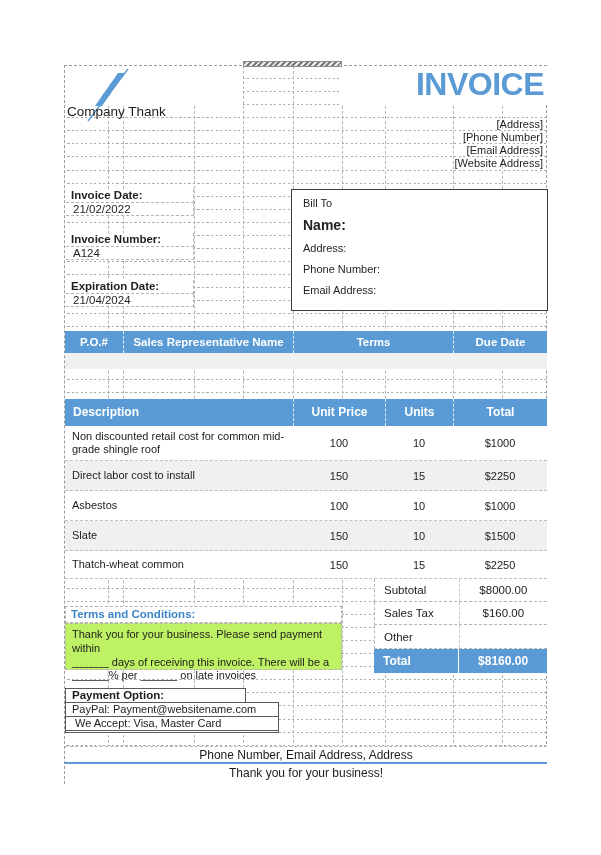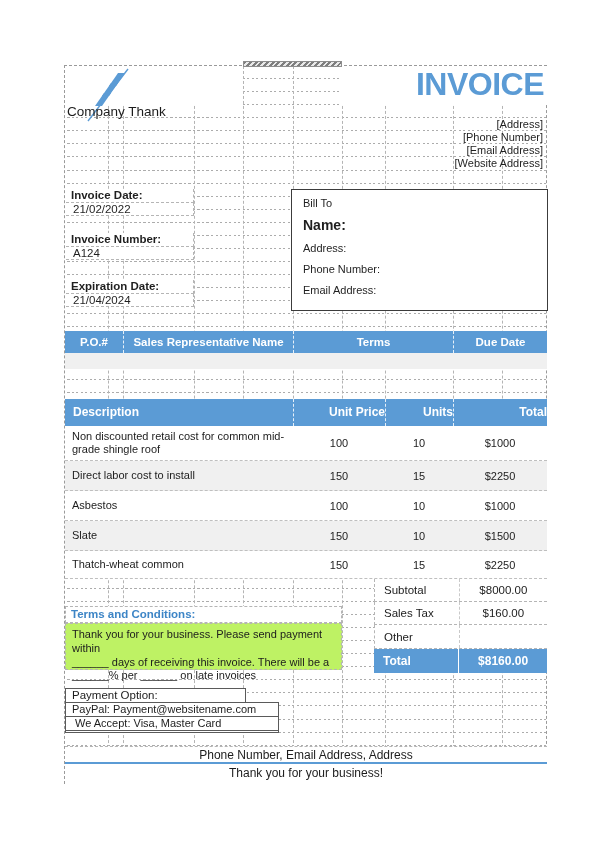--- a/index.html
+++ b/index.html
@@ -45,21 +45,21 @@
   .billto .bt-line { font-size:11px; margin-top:9px; }
 
   .po-header { left:0; top:265px; width:482px; height:22px; background:#5B9BD5; display:flex; }
   .po-header .cell { color:#fff; font-weight:bold; font-size:11.5px; text-align:center; line-height:22px; }
   .po-header .cell + .cell { border-left:1px dashed rgba(255,255,255,.85); }
   .gray-row { left:0; top:287px; width:482px; height:16px; background:#F0F0F0; }
 
   .items { left:0; top:333px; width:482px; }
   .irow { display:flex; width:482px; }
   .ihead { height:27px; background:#5B9BD5; }
-  .ihead .c { color:#fff; font-weight:bold; font-size:12px; line-height:27px; text-align:right; }
+  .ihead .c { color:#fff; font-weight:bold; font-size:12px; line-height:27px; text-align:center; }
   .ihead .c + .c { border-left:1px dashed rgba(255,255,255,.85); }
   .c-desc { width:228px; text-align:left !important; padding-left:8px; }
   .c-unit { width:92px; } .c-units { width:68px; } .c-total { width:94px; }
   .idata { background:#fff; border-bottom:1px dashed #bfbfbf; font-size:11px; color:#1c1c1c; }
   .idata.alt { background:#F0F0F0; }
   .idata .c { display:flex; align-items:center; justify-content:center; }
   .idata .c-desc { justify-content:flex-start; padding-left:7px; line-height:13px; }
 
   .summary { left:309px; top:513px; width:173px; }
   .srow { display:flex; width:173px; background:#fff; border-left:1px dashed #b5b5b5;
@@ -72,21 +72,21 @@
   .srow.total .s-value { border-left:1px solid #fff; }
 
   .terms-title { left:0; top:540px; width:277px; height:17px; background:#fff;
     border:1px dashed #b5b5b5; color:#3D85C6; font-weight:bold; font-size:11.5px;
     line-height:15px; padding-left:5px; }
   .terms-text { left:0; top:557px; width:277px; height:47px; background:#bef264;
     border:1px dashed #b5b5b5; font-size:11px; color:#1c1c1c; line-height:13.8px;
     padding:4px 0 0 6px; }
 
   .pay-cell { background:#fff; border:1px solid #5a5a5a; font-size:11px; color:#1c1c1c; padding-left:6px; }
-  .pay-title { left:0; top:622px; width:181px; height:15px; font-weight:normal; line-height:13px; font-size:11.5px; }
+  .pay-title { left:0; top:622px; width:181px; height:15px; font-weight:bold; line-height:13px; font-size:11.5px; }
   .pay-paypal { left:0; top:636px; width:214px; height:31px; line-height:13px; }
   .pay-accept { left:0; top:650px; width:214px; height:15px; line-height:13px; padding-left:9px; }
 
   .footer-contact { left:0; top:680px; width:482px; height:18px; background:#fff;
     border-top:1px dashed #b5b5b5; border-bottom:2px solid #5B9BD5;
     text-align:center; font-size:12px; color:#1c1c1c; line-height:16px; }
   .footer-thanks { left:0; top:698px; width:482px; height:20px; background:#fff;
     text-align:center; font-size:12px; color:#1c1c1c; line-height:19px; }
 </style>
 </head>

